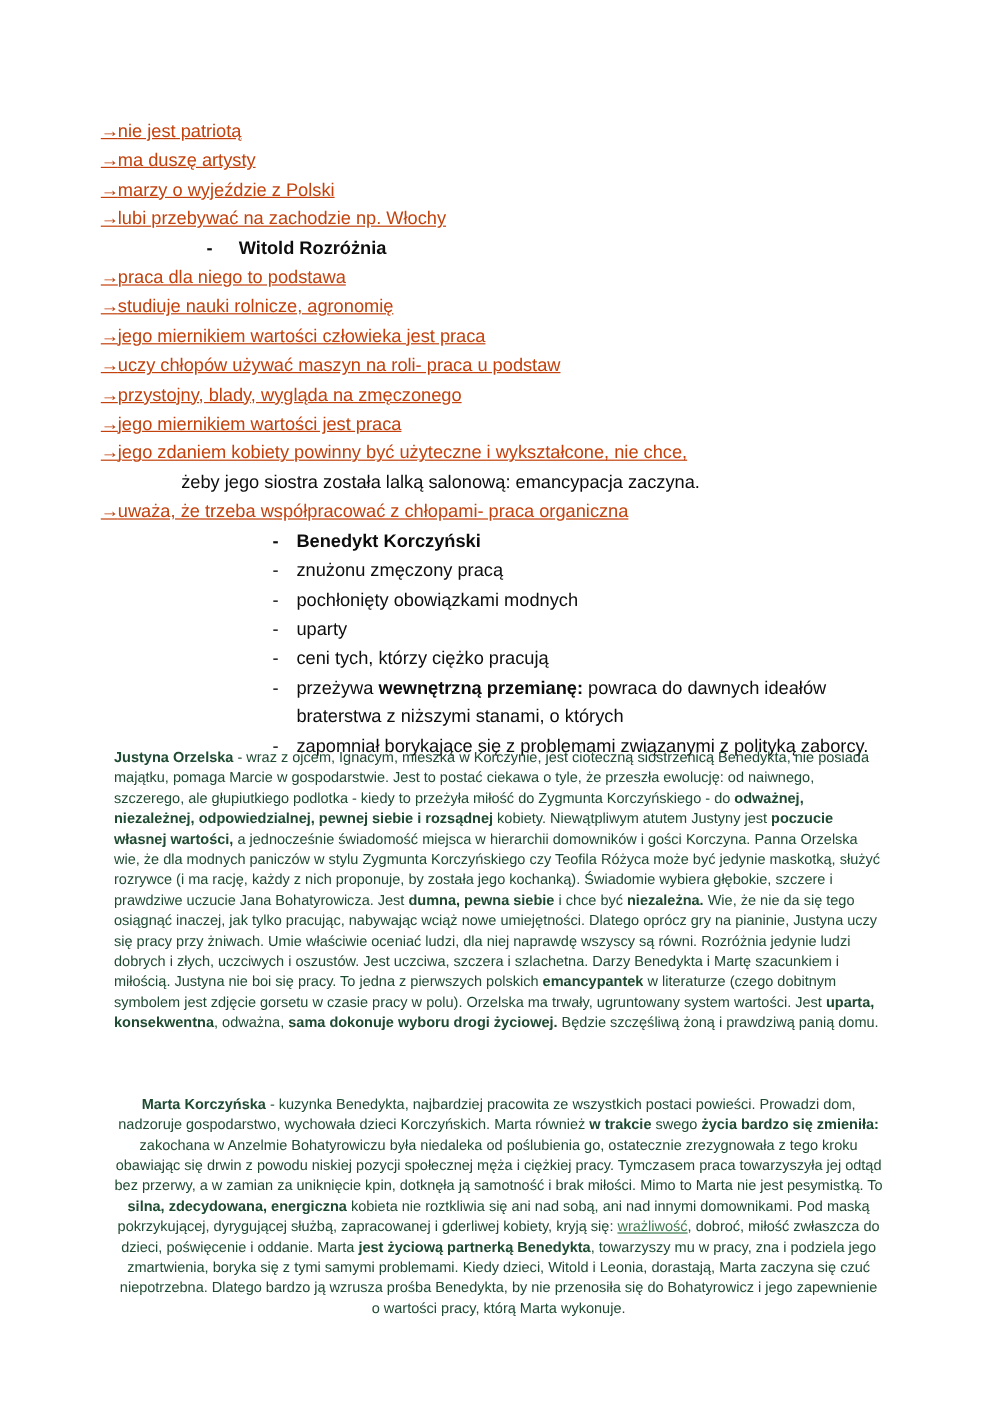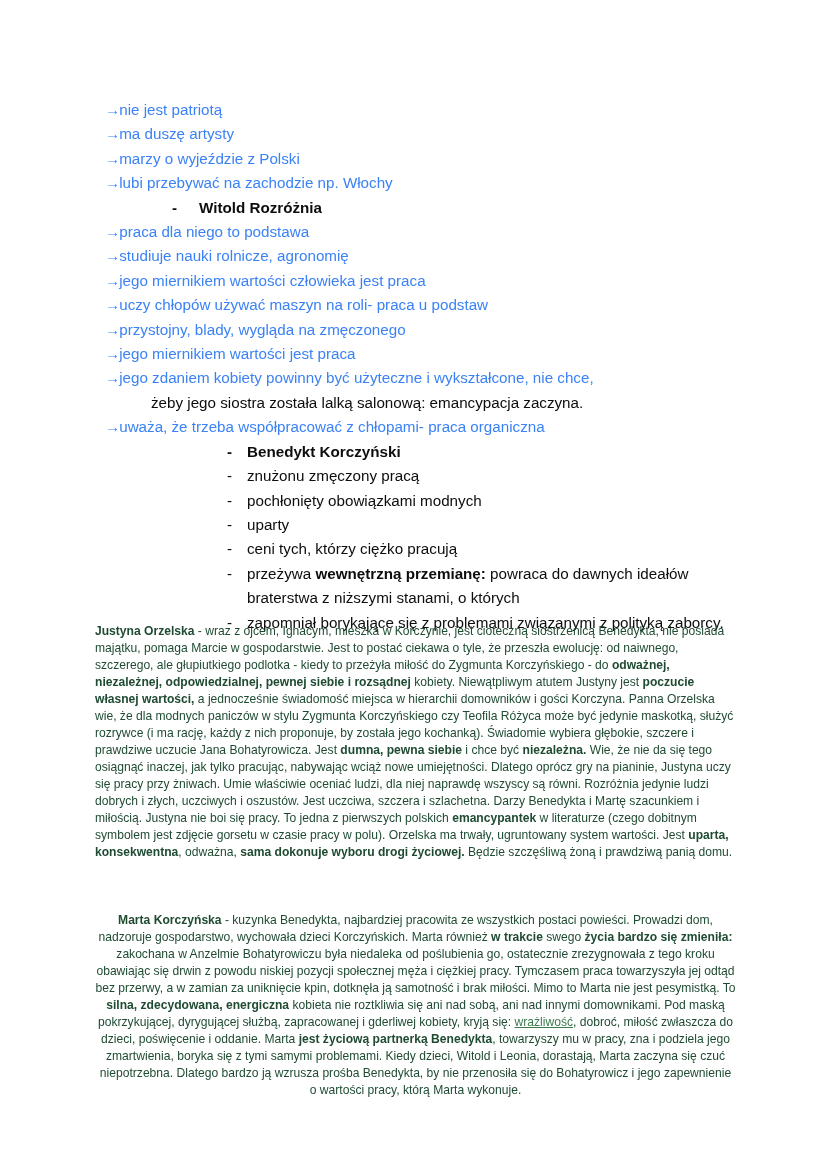--- a/index.html
+++ b/index.html
@@ -28,23 +28,24 @@
   
   .outline {
     position: absolute;
     left: 0;
     top: 98px;
     width: 828px;
   }
   .arrow-line {
     font-size: 15.2px;
     line-height: 24.4px;
-    color: #3b82f6;
-    padding-left: 105px;
+    color: #c2410c;
+    padding-left: 84px;
     white-space: nowrap;
+    text-decoration: underline;
   }
   .arrow-line .arrow {
     display: inline;
     letter-spacing: -1px;
   }
 
   .dash-line {
     font-size: 15.2px;
     line-height: 24.4px;
     color: #0d0d0d;

